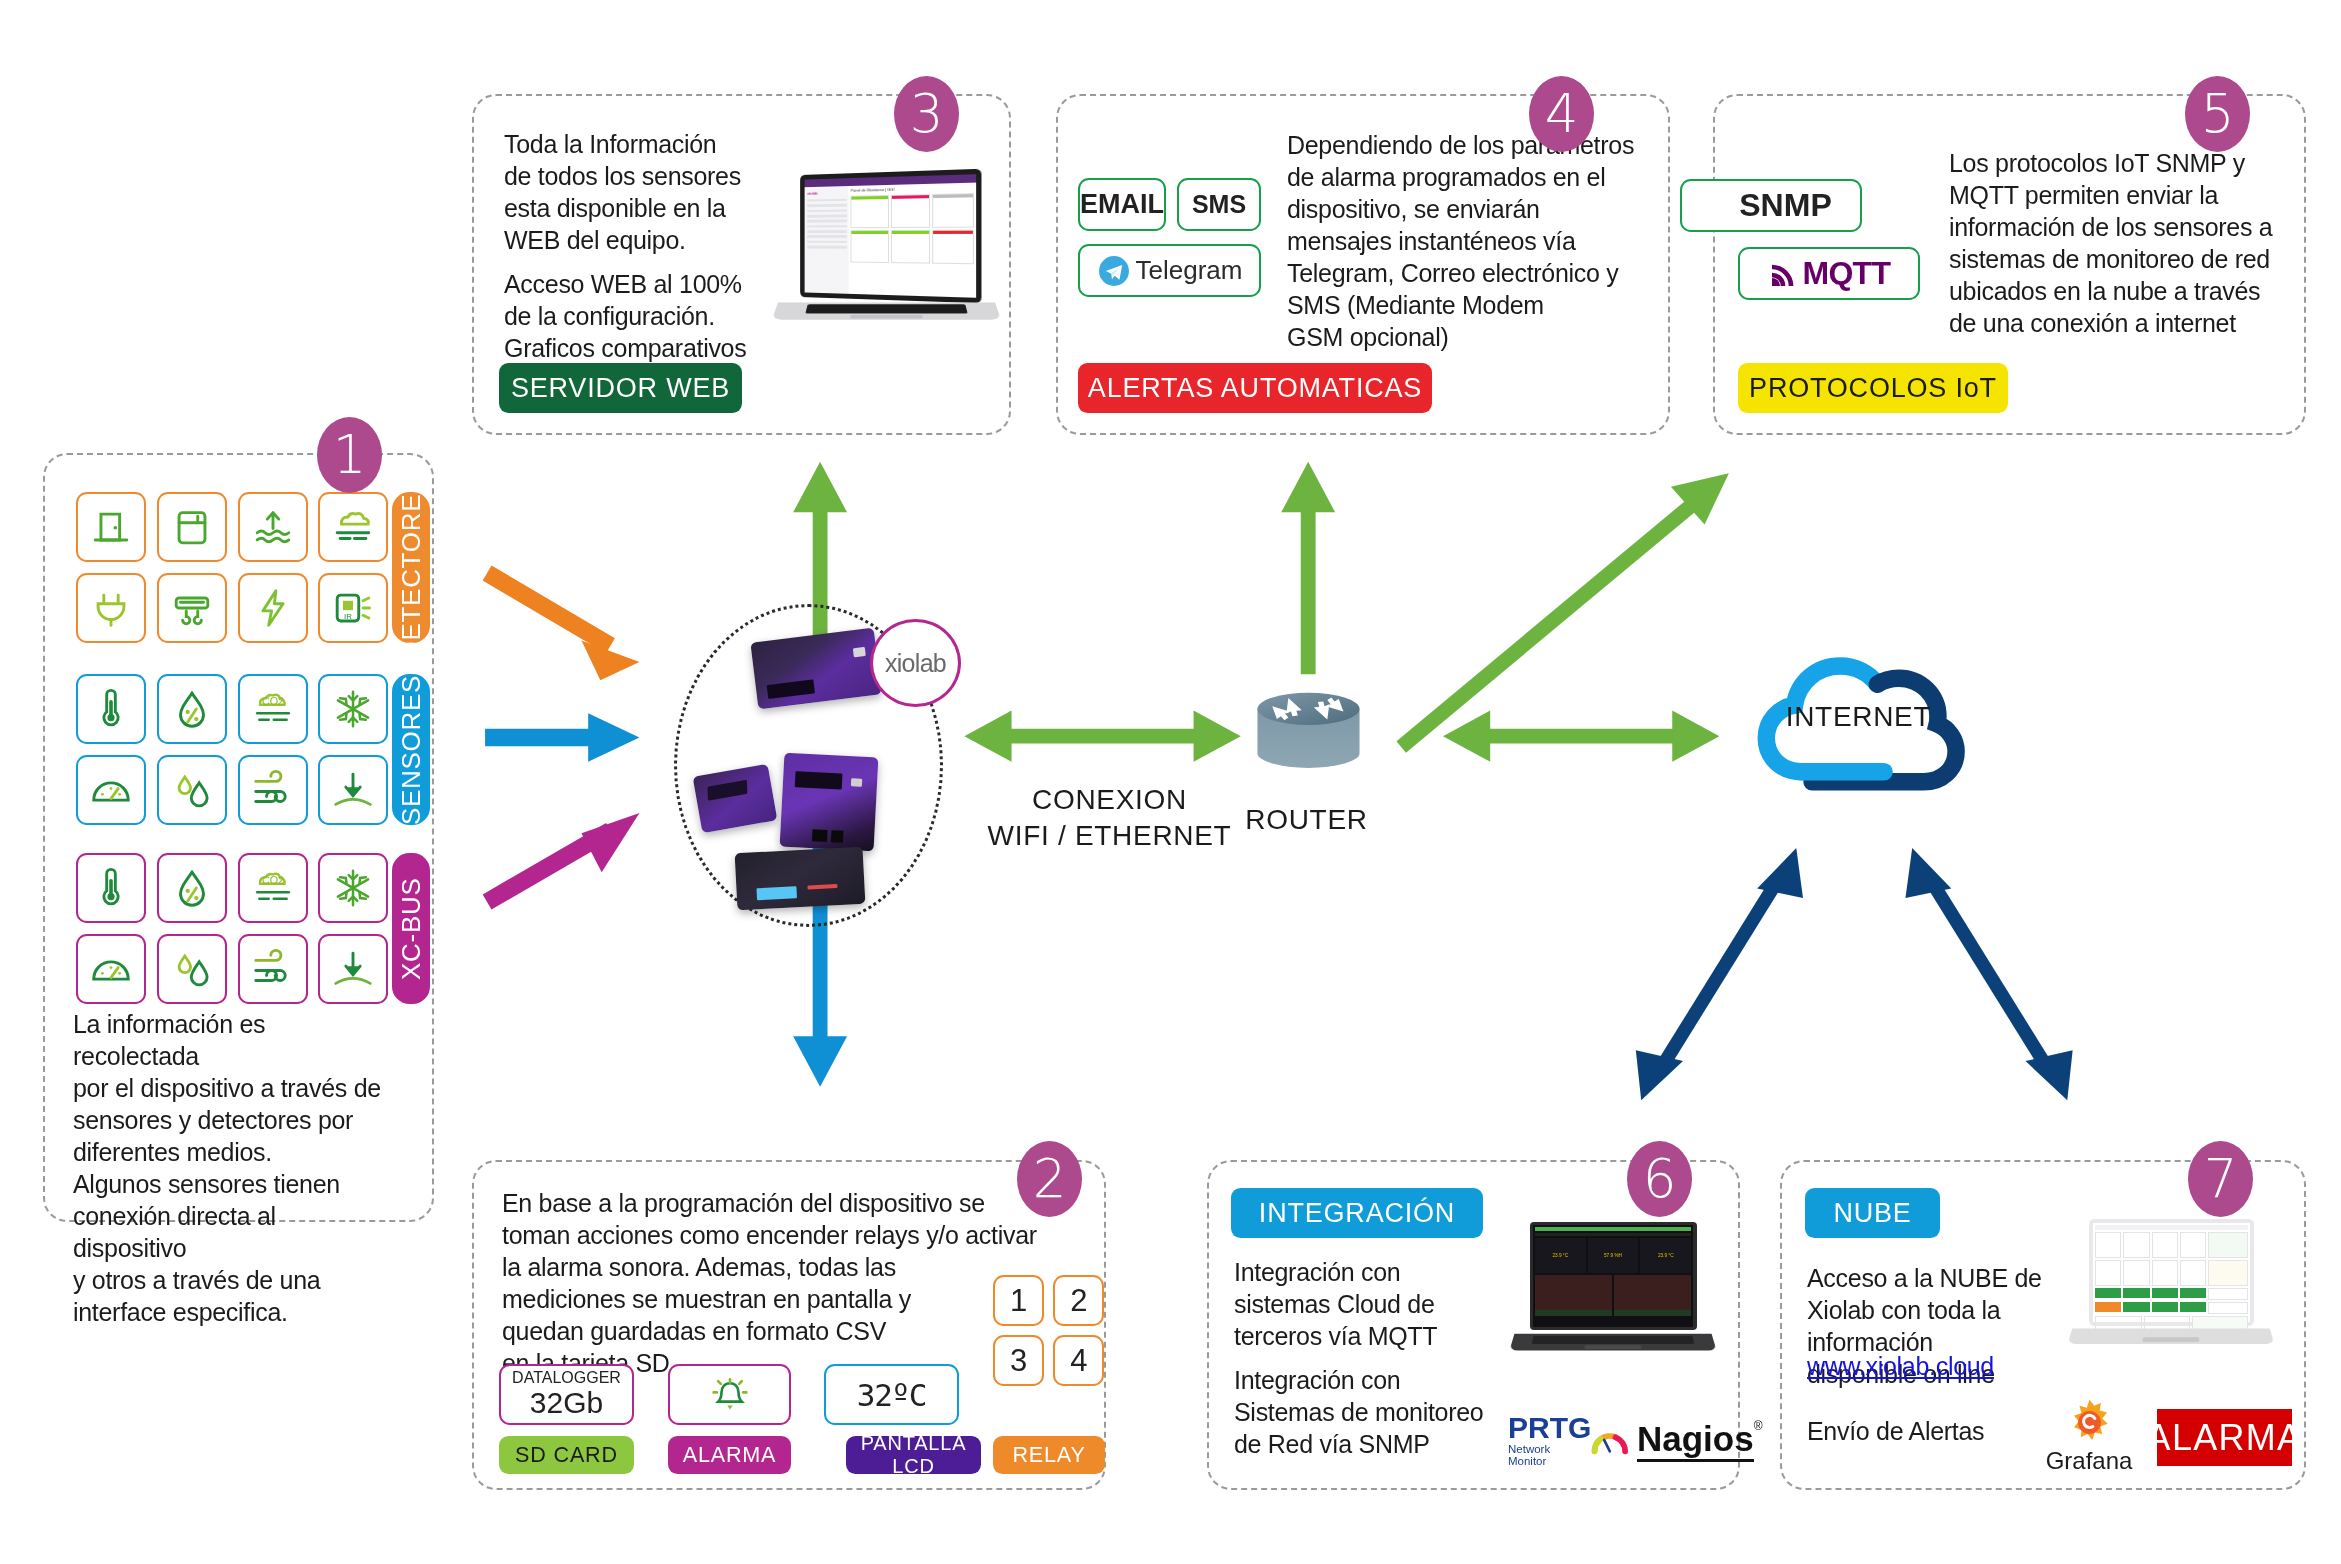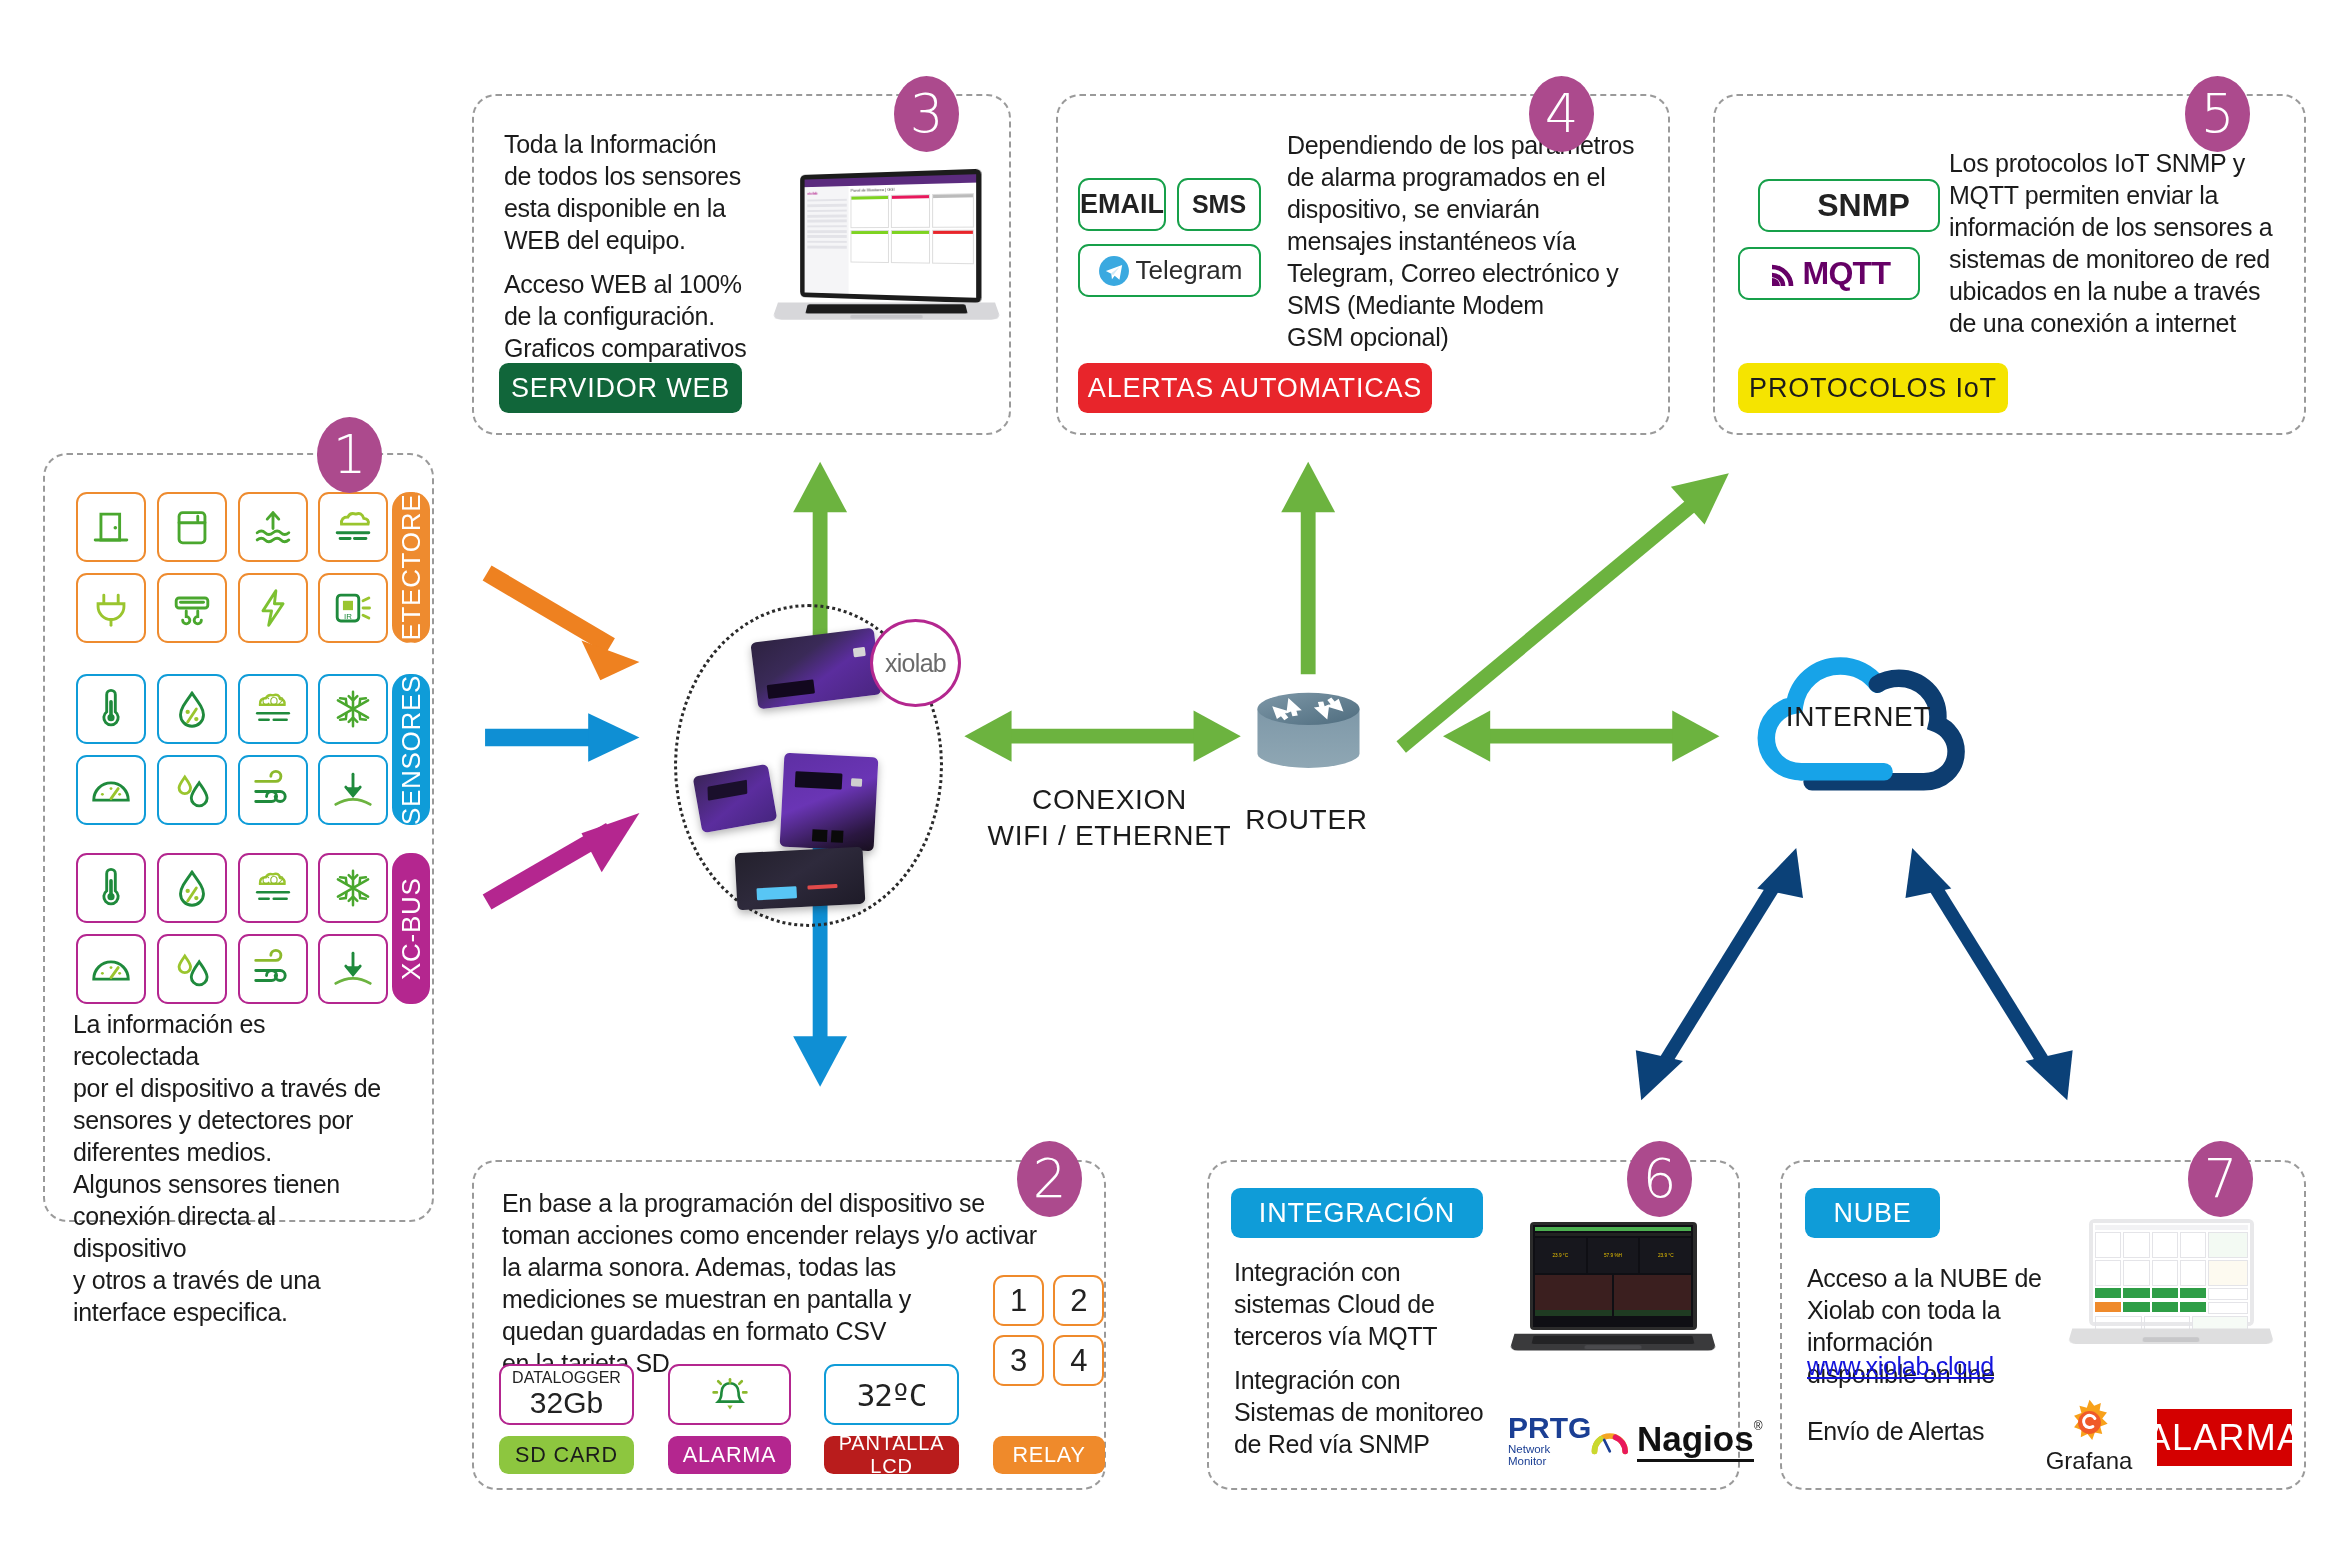--- a/index.html
+++ b/index.html
@@ -401,21 +401,21 @@
 dispositivo, se enviarán
 mensajes instanténeos vía
 Telegram, Correo electrónico y
 SMS (Mediante Modem
 GSM opcional)</div>
   <div class="pill" style="left:1078px;top:363px;width:354px;height:50px;background:#e8252b;">ALERTAS AUTOMATICAS</div>
 
   <div class="panel" style="left:1713px;top:94px;width:593px;height:341px;"></div>
   <div class="badge" style="left:2185px;top:76px;">5</div>
 
-  <div class="minibox" style="left:1758px;top:179px;width:182px;height:53px;border:2px solid #17a04a;padding-left:29px;">
+  <div class="minibox" style="left:1680px;top:179px;width:182px;height:53px;border:2px solid #17a04a;padding-left:29px;">
     <span style="font-size:32px;font-weight:bold;color:#222;">SNMP</span>
   </div>
   <div class="minibox" style="left:1738px;top:247px;width:182px;height:53px;border:2px solid #17a04a;gap:2.7px;">
     <svg width="32" height="32" viewBox="0 0 48 48">
       <path d="M6 42V30a12 12 0 0112 12z" fill="#660066"></path>
       <path d="M6 22a20 20 0 0120 20h-7A13 13 0 006 29z" fill="#660066"></path>
       <path d="M6 10a32 32 0 0132 32h-7A25 25 0 006 17z" fill="#660066"></path>
       </svg>
     <span style="font-size:32px;font-weight:bold;color:#660066;letter-spacing:-0.7px;">MQTT</span>
   </div>
@@ -450,21 +450,21 @@
         <path d="M18 15l-4-4M46 15l4-4" stroke="#8cb92c"></path>
       <path d="M12 28H7M52 28h5" stroke="#8cb92c"></path>
       <path d="M28 48l4 6 4-6z" fill="#8cb92c" stroke="none"></path>
       </svg>
   </div>
   <div class="pill" style="left:668px;top:1436px;width:123px;height:38px;background:#b4268f;font-size:21.6px;">ALARMA</div>
 
   <div class="minibox" style="left:824px;top:1364px;width:135px;height:61px;border:2px solid #0f9cd8;">
     <span style="font-size:31px;color:#222;font-family:'DejaVu Sans Mono',monospace;letter-spacing:-1.3px;">32ºC</span>
   </div>
-  <div class="pill" style="left:824px;top:1436px;width:135px;height:38px;background:#b91c1c;font-size:20px;">PANTALLA LCD</div>
+  <div class="pill" style="left:846px;top:1436px;width:135px;height:38px;background:#4c1d95;font-size:20px;">PANTALLA LCD</div>
 
   <div style="position:absolute;left:993px;top:1275px;display:grid;grid-template-columns:repeat(2,51px);
               grid-template-rows:repeat(2,51px);gap:9.4px;">
     <div class="minibox" style="position:relative;left:0;top:0;width:51px;height:51px;border:2px solid #ef8a2b;">
       <span style="font-size:31px;color:#222;">1</span>
       </div>
     <div class="minibox" style="position:relative;left:0;top:0;width:51px;height:51px;border:2px solid #ef8a2b;">
       <span style="font-size:31px;color:#222;">2</span>
       </div>
     <div class="minibox" style="position:relative;left:0;top:0;width:51px;height:51px;border:2px solid #ef8a2b;">

